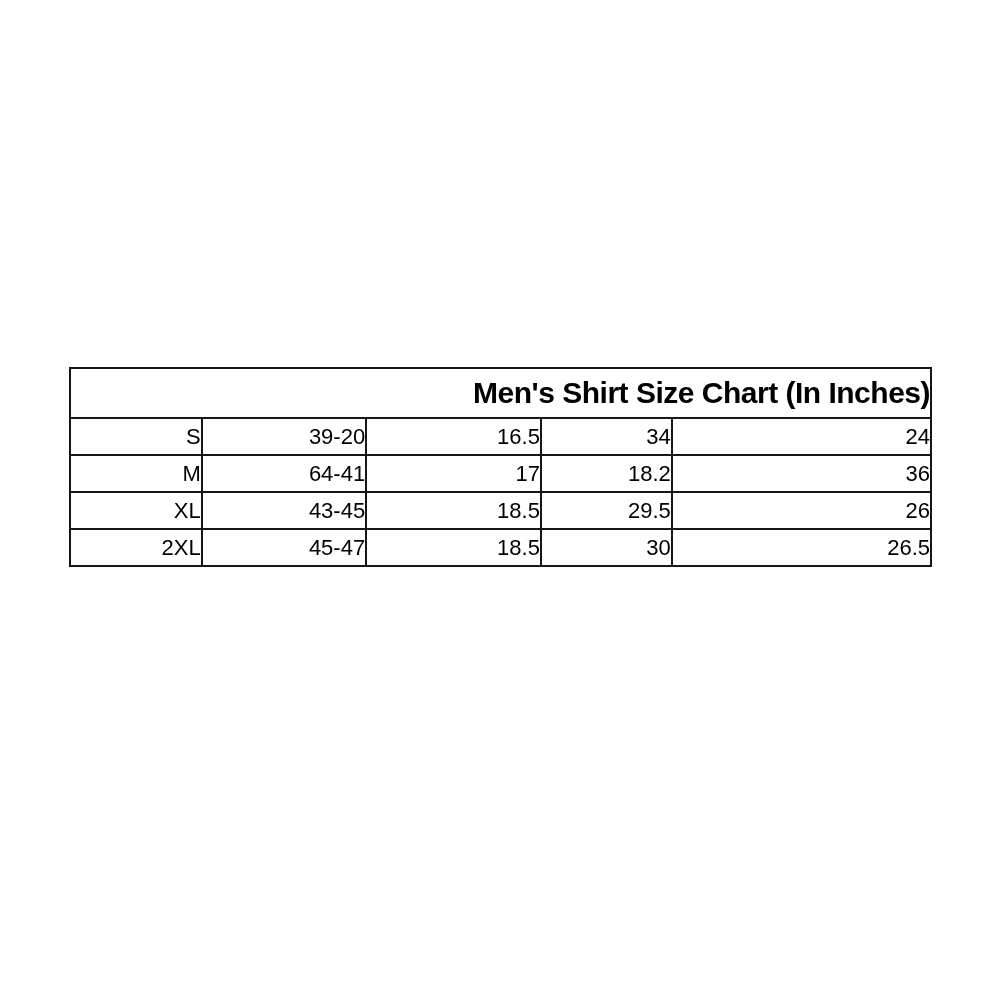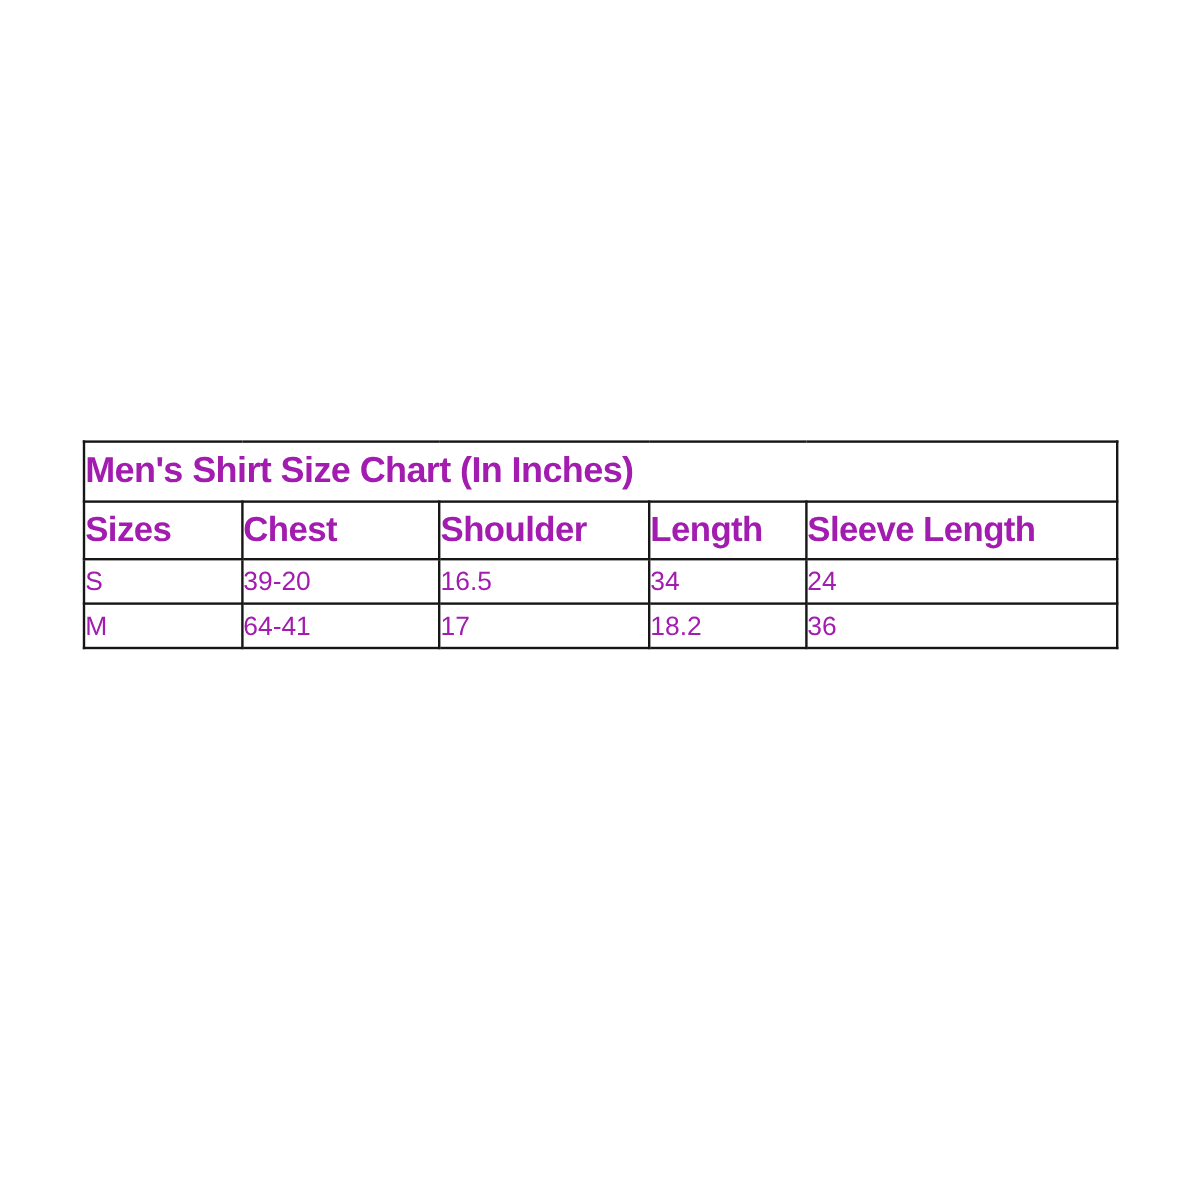--- a/index.html
+++ b/index.html
@@ -25,24 +25,24 @@
     width: 863px;
   }
   table.size-chart {
     width: 100%;
     border-collapse: collapse;
     table-layout: fixed;
     background: #ffffff;
   }
   table.size-chart td, table.size-chart th {
     border: 2.5px solid #161616;
-    text-align: left;
+    text-align: right;
     vertical-align: middle;
     padding: 0;
-    color: #a21caf;
+    color: #000000;
     overflow: hidden;
     white-space: nowrap;
   }
   td.title-cell {
     height: 48px;
     font-size: 30px;
     font-weight: bold;
     letter-spacing: -0.5px;
   }
   tr.header-row th {
@@ -67,37 +67,44 @@
         <col style="width:15.3%">
         <col style="width:19.1%">
         <col style="width:20.3%">
         <col style="width:15.2%">
         <col style="width:30.1%">
       </colgroup>
       <tbody>
         <tr>
           <td class="title-cell" colspan="5">Men's Shirt Size Chart (In Inches)</td>
         </tr>
-        <tr class="header-row">
-          <th>Sizes</th>
-          <th>Chest</th>
-          <th>Shoulder</th>
-          <th>Length</th>
-          <th>Sleeve Length</th>
-        </tr>
         <tr class="data-row">
           <td>S</td>
           <td>39-20</td>
           <td>16.5</td>
           <td>34</td>
           <td>24</td>
         </tr>
         <tr class="data-row">
           <td>M</td>
           <td>64-41</td>
           <td>17</td>
           <td>18.2</td>
           <td>36</td>
         </tr>
+        <tr class="data-row">
+          <td>XL</td>
+          <td>43-45</td>
+          <td>18.5</td>
+          <td>29.5</td>
+          <td>26</td>
+        </tr>
+        <tr class="data-row">
+          <td>2XL</td>
+          <td>45-47</td>
+          <td>18.5</td>
+          <td>30</td>
+          <td>26.5</td>
+        </tr>
       </tbody>
     </table>
   </div>
 </div>
 
 </body></html>

